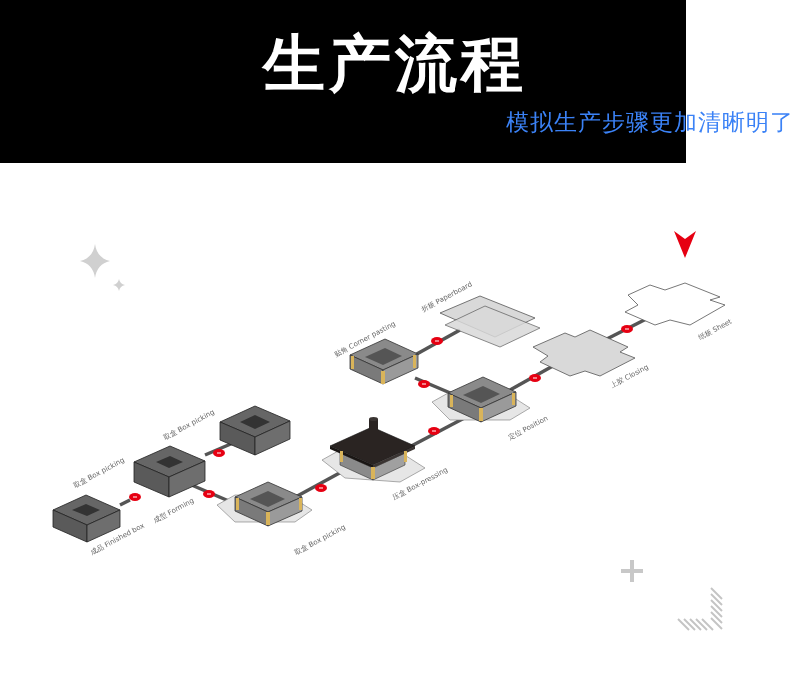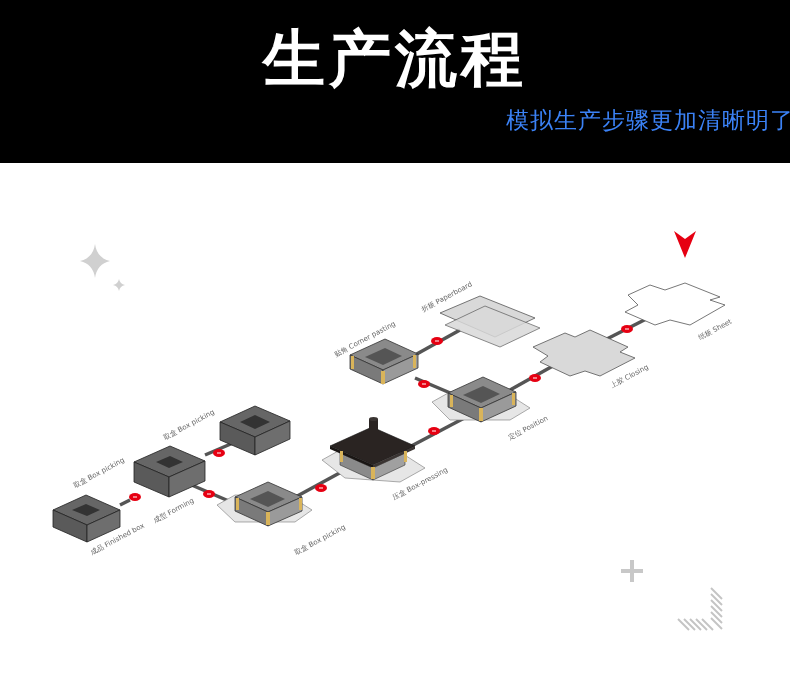--- a/index.html
+++ b/index.html
@@ -1,17 +1,17 @@
 <!DOCTYPE html>
 <html><head>
 <meta charset="utf-8">
 <style>
   html, body { margin: 0; padding: 0; background: #ffffff; }
   body { width: 790px; height: 697px; position: relative; overflow: hidden; font-family: "DejaVu Sans", sans-serif; }
-  .header { position: absolute; left: 0; top: 0; width: 790px; height: 163px; background: #000000; font-family: Liberation Mono, monospace; }
+  .header { position: absolute; left: 0; top: 0; width: 686px; height: 163px; background: #000000; }
   .title { position: absolute; left: 0; width: 790px; top: 24px; text-align: center; color: #ffffff; font-size: 62px; font-weight: bold; letter-spacing: 4px; line-height: 80px; }
   .subtitle { position: absolute; left: 4px; width: 790px; top: 106px; text-align: right; color: #3b82f6; font-size: 23px; letter-spacing: 1px; line-height: 32px; }
   .stage { position: absolute; left: 0; top: 163px; width: 790px; height: 534px; }
   .lbl { font-family: "DejaVu Sans", sans-serif; font-size: 7px; fill: #666666; }
 </style>
 </head>
 <body>
 
 <div class="header">
   <div class="title">生产流程</div>

